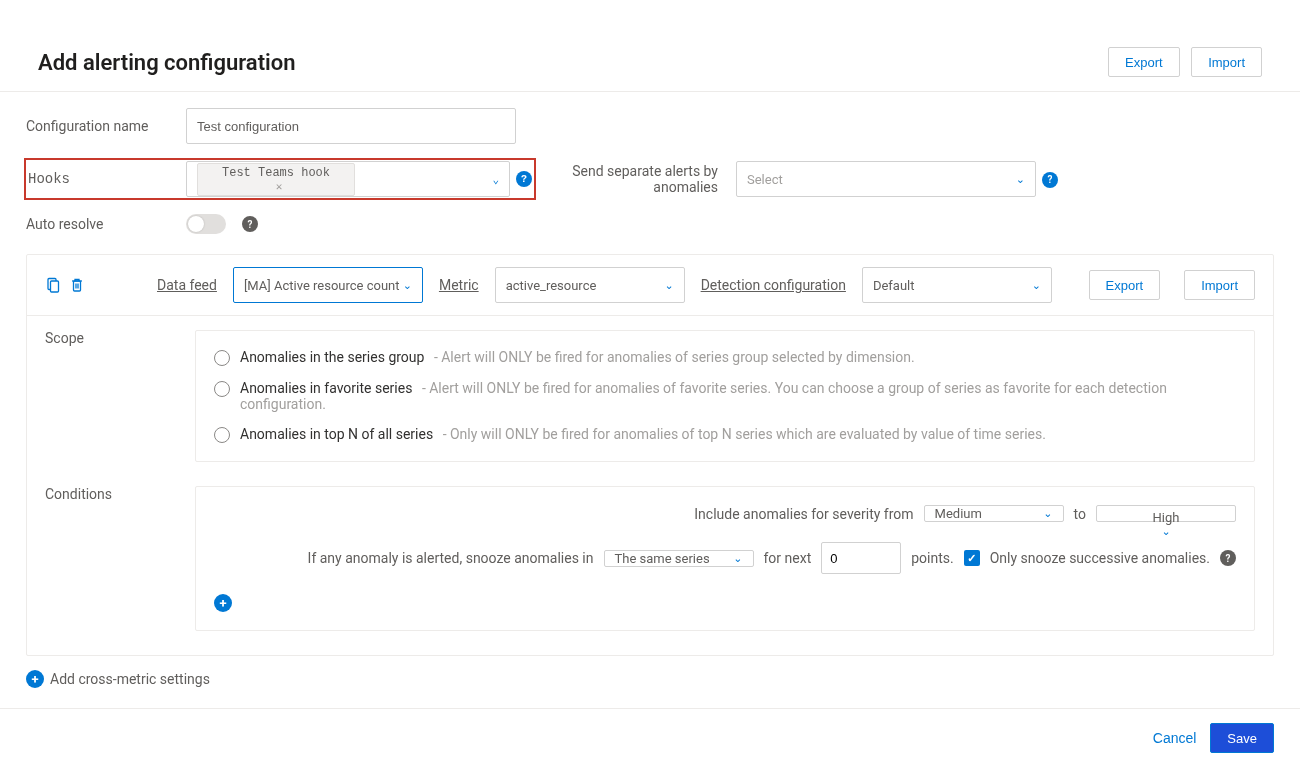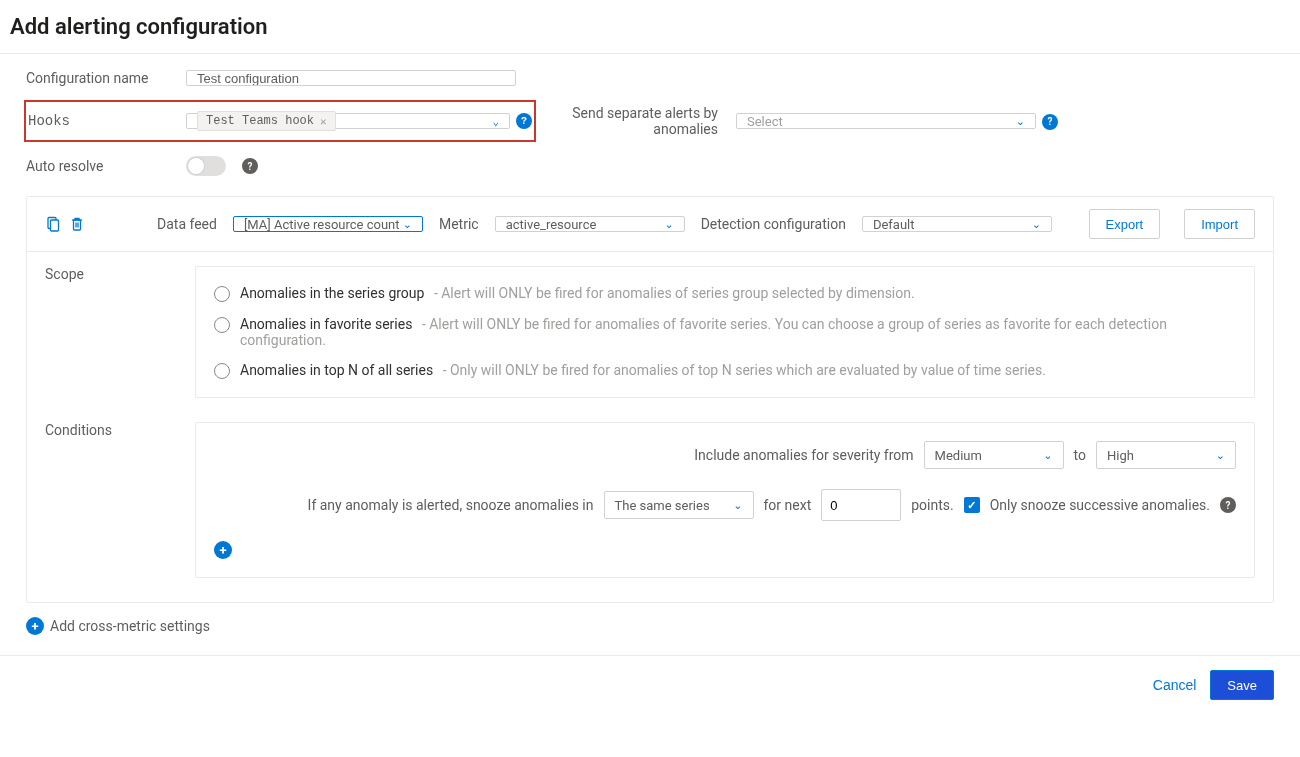--- a/index.html
+++ b/index.html
@@ -7,22 +7,23 @@
     margin: 0;
     font-family: "Segoe UI", -apple-system, BlinkMacSystemFont, Roboto, Arial, sans-serif;
     font-size: 14px;
     color: #323130;
     background: #fff;
   }
   .header {
     display: flex;
     align-items: center;
     justify-content: space-between;
-    padding: 14px 10px;
+    padding: 14px 38px;
     border-bottom: 1px solid #edebe9;
+    margin-top: 33px;
   }
   .header h1 {
     margin: 0;
     font-size: 22px;
     font-weight: 600;
     color: #201f1e;
   }
   .btn {
     display: inline-flex;
     align-items: center;
@@ -54,43 +55,44 @@
 
   .form-grid {
     display: grid;
     grid-template-columns: 160px 330px 20px 200px 300px 20px;
     row-gap: 14px;
     align-items: center;
   }
   .label { color: #605e5c; font-size: 14px; }
   .input, .select {
     width: 100%;
-    height: 16px;
+    height: 36px;
     padding: 4px 10px;
     border: 1px solid #d1d1d1;
     border-radius: 2px;
     font-size: 13px;
     color: #605e5c;
     background: #fff;
     display: flex;
     align-items: center;
     justify-content: space-between;
   }
   .select { cursor: pointer; }
   .select .chev { color: #0078d4; font-size: 11px; }
   .placeholder { color: #a19f9d; }
   .chip {
     display: inline-flex;
     align-items: center;
     background: #f3f2f1;
     border: 1px solid #e1dfdd;
     border-radius: 2px;
-    padding: 2px 8px;
+    padding: 2px 24px;
     font-size: 12px;
     color: #605e5c;
+    flex-direction: column;
   }
   .chip .x { margin-left: 6px; color: #a19f9d; cursor: pointer; font-size: 11px; }
   .help {
     display: inline-flex;
     width: 16px; height: 16px;
     border-radius: 50%;
     background: #0078d4;
     color: #fff;
     align-items: center;
     justify-content: center;
@@ -131,21 +133,21 @@
     margin-top: 20px;
     padding: 0;
   }
   .panel-top {
     display: flex;
     align-items: center;
     padding: 12px 18px;
     border-bottom: 1px solid #edebe9;
     gap: 16px;
   }
-  .panel-top .lbl { color: #605e5c; font-size: 14px; }
+  .panel-top .lbl { color: #605e5c; font-size: 14px; text-decoration: underline; }
   .panel-top .select { min-width: 140px; }
   .select.blue-border { border-color: #0078d4; }
   .icons { display: flex; gap: 8px; color: #0078d4; }
   .icon-btn { cursor: pointer; display: inline-flex; }
 
   .panel-body {
     display: grid;
     grid-template-columns: 150px 1fr;
     padding: 14px 18px 24px 18px;
     row-gap: 24px;
@@ -188,21 +190,21 @@
   .cond-line {
     display: flex;
     align-items: center;
     gap: 10px;
     flex-wrap: wrap;
     color: #605e5c;
     font-size: 14px;
     margin-bottom: 20px;
     justify-content: flex-end;
   }
-  .cond-line .select { min-width: 140px; height: 28px; }
+  .cond-line .select { min-width: 140px; height: 17px; }
   .num-input {
     width: 80px; height: 32px;
     border: 1px solid #d1d1d1;
     border-radius: 2px;
     padding: 4px 8px;
     font-size: 13px;
   }
   .checkbox {
     width: 16px; height: 16px;
     background: #0078d4;
@@ -244,20 +246,24 @@
     align-items: center;
   }
 
   svg { display: block; }
 </style>
 </head>
 <body>
 
 <div class="header">
   <h1>Add alerting configuration</h1>
+  <div>
+    <button class="btn btn-link">Export</button>
+    <button class="btn btn-link">Import</button>
+  </div>
 </div>
 
 <div class="content">
 
   <div class="form-grid">
 
     <div class="label">Configuration name</div>
     <input class="input" value="Test configuration" style="">
     <div></div>
       <div></div>
@@ -351,21 +357,21 @@
 
       <div class="label">Conditions</div>
       <div class="box">
         <div class="cond-line">
           <span>Include anomalies for severity from</span>
           <div class="select" style="width:140px;">
             <span>Medium</span>
             <span class="chev">⌄</span>
           </div>
           <span>to</span>
-          <div class="select" style="width:140px;">
+          <div class="select" style="width:140px;flex-direction:column;">
             <span>High</span>
             <span class="chev">⌄</span>
           </div>
         </div>
         <div class="cond-line">
           <span>If any anomaly is alerted, snooze anomalies in</span>
           <div class="select" style="width:150px;">
             <span>The same series</span>
             <span class="chev">⌄</span>
           </div>

